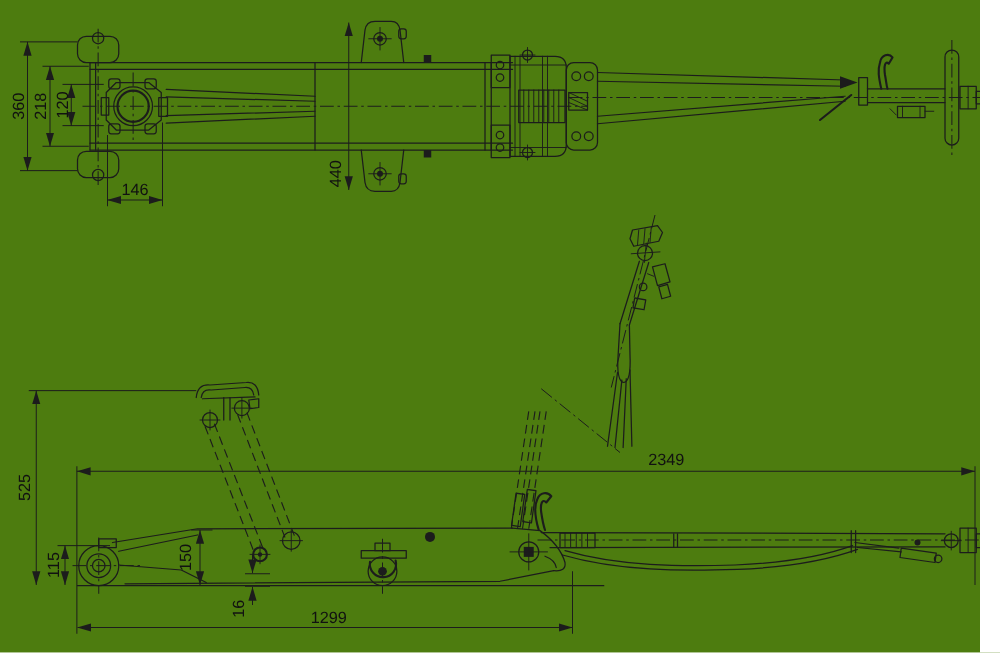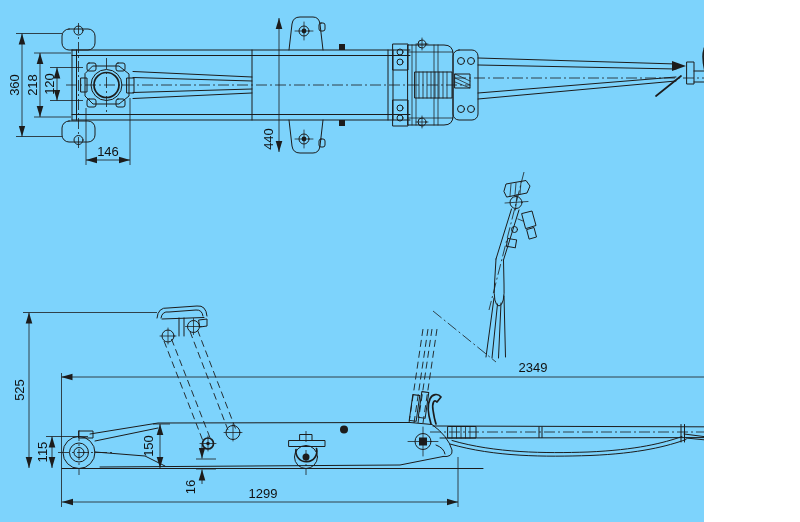--- a/index.html
+++ b/index.html
@@ -1,16 +1,16 @@
 <!DOCTYPE html>
 <html><head>
 <meta charset="utf-8">
 <style>
   html,body{margin:0;padding:0;background:#fff;}
-  .stage{width:704px;height:522px;background:#7dd3fc;position:relative;overflow:hidden;}
+  .stage{width:784px;height:522px;background:#4d7c0f;position:relative;overflow:hidden;}
   svg{display:block;}
   .ln{fill:none;stroke:#1c1c1c;stroke-width:1;stroke-linecap:round;stroke-linejoin:round;}
   .ln2{fill:none;stroke:#1c1c1c;stroke-width:1.7;stroke-linecap:round;stroke-linejoin:round;}
   .thin{stroke-width:.75;}
   .fillb{fill:#1c1c1c;stroke:none;}
   .cl{fill:none;stroke:#1c1c1c;stroke-width:.8;stroke-dasharray:11 3 2 3;}
   .ph{fill:none;stroke:#1c1c1c;stroke-width:.9;stroke-dasharray:7 4;}
   .dim{fill:none;stroke:#1c1c1c;stroke-width:.8;}
   .dimtxt{font-family:"Liberation Sans","DejaVu Sans",sans-serif;font-size:13px;fill:#111;text-anchor:middle;}
 </style>

